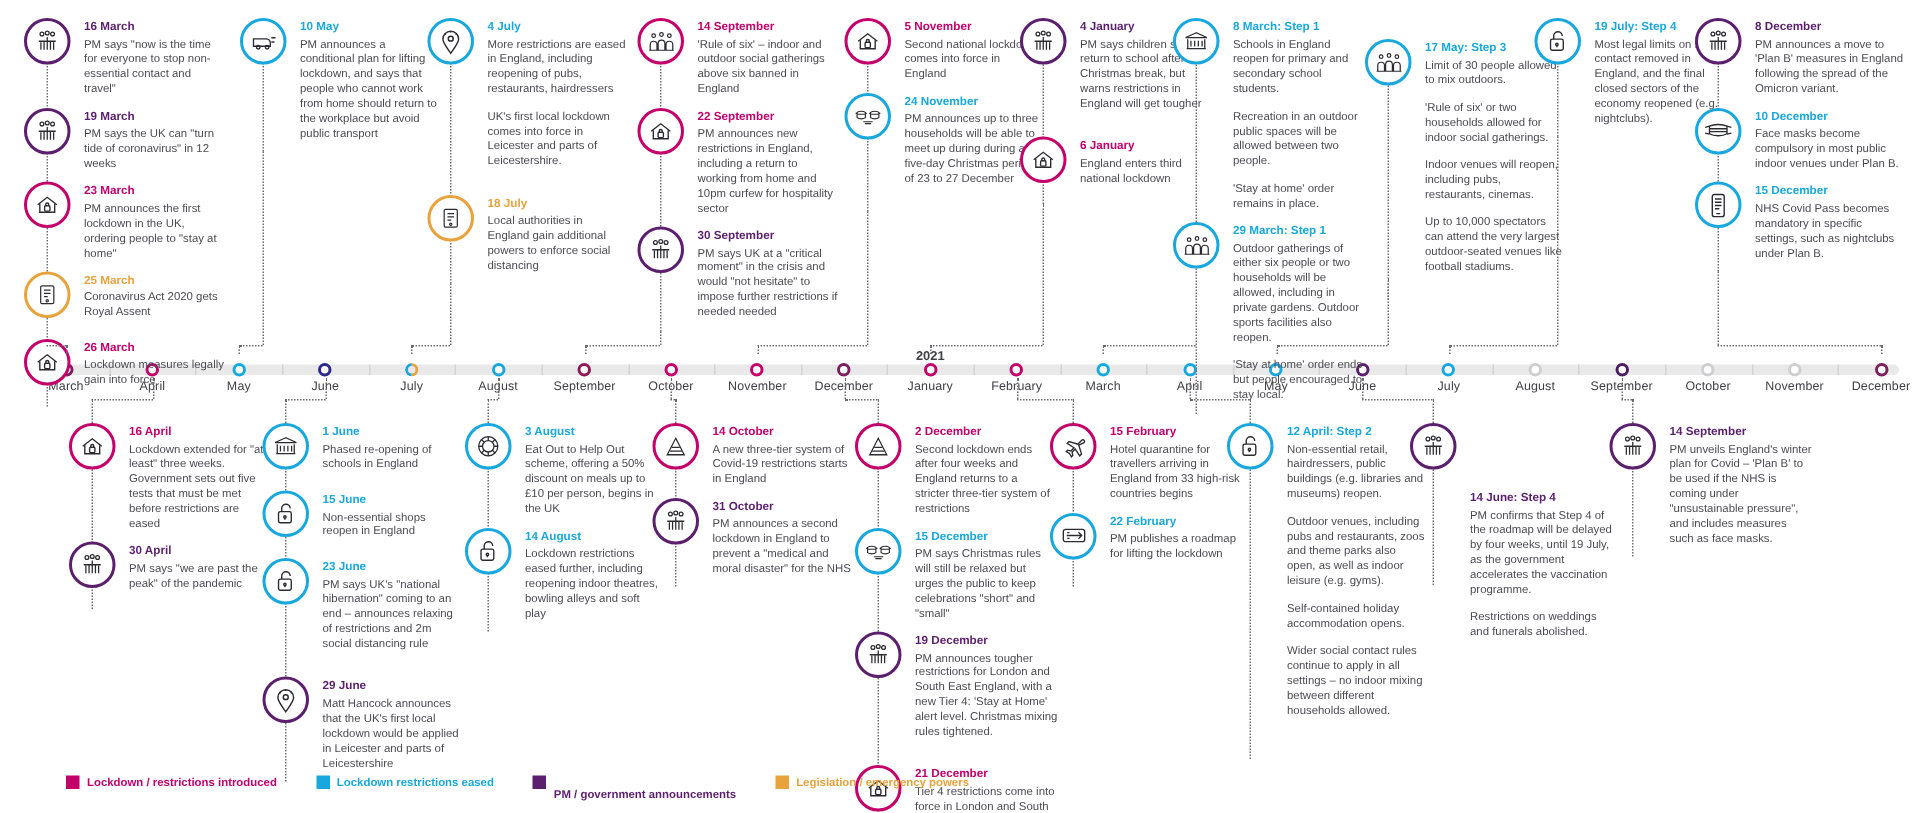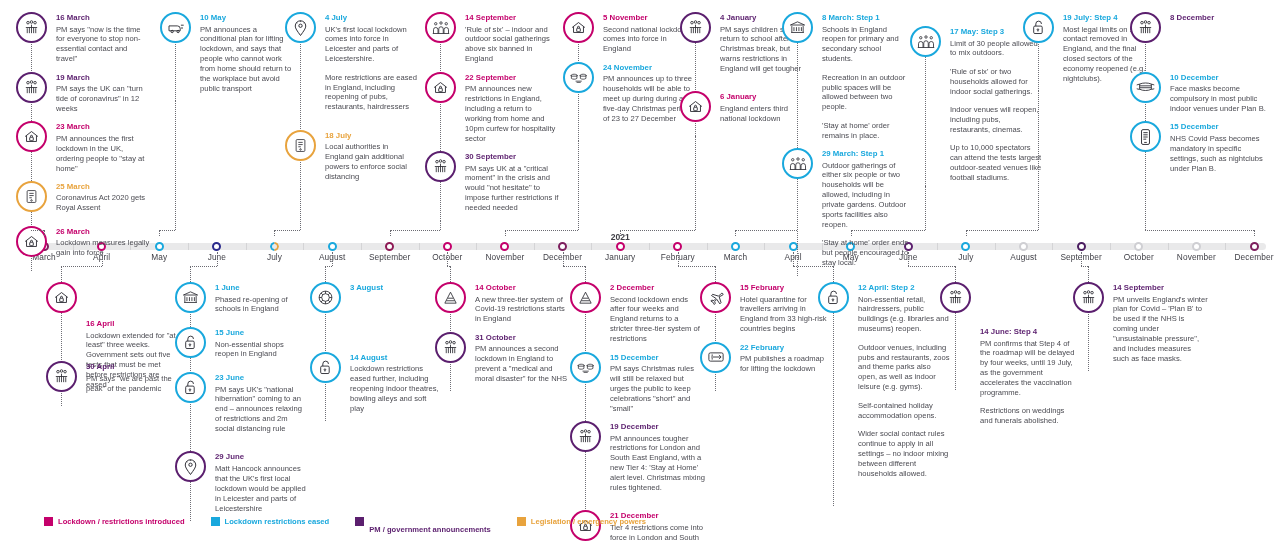--- a/index.html
+++ b/index.html
@@ -263,22 +263,22 @@
         <div class="ev-icon" style="border-color: rgb(25, 168, 221); color: rgb(43, 43, 50);">
           <svg width="15" height="18" viewBox="0 0 20 24" fill="none" stroke="currentColor" stroke-width="1.3">
             <path d="M10 22c4.5-6.2 7-9.4 7-12.6A7 7 0 0 0 3 9.4C3 12.6 5.5 15.8 10 22z"></path>
             <circle cx="10" cy="9" r="2.2"></circle>
             <path d="M10 2.2v1.4M4.6 4.6l1 1M15.4 4.6l-1 1"></path>
           </svg>
         </div>
         <div class="ev-body" style="width: 92px;">
           <div class="ev-date" style="color: rgb(25, 168, 221);">4 July</div>
           <div class="ev-text">
+            <p>More restrictions are eased in England, including reopening of pubs, restaurants, hairdressers</p>
             <p>UK's first local lockdown comes into force in Leicester and parts of Leicestershire.</p>
-            <p>More restrictions are eased in England, including reopening of pubs, restaurants, hairdressers</p>
           </div>
         </div>
       </div>
       <div class="event" style="top: 117.614px;">
         <div class="ev-icon" style="border-color: rgb(232, 163, 61); color: rgb(43, 43, 50);">
           <svg width="15" height="17" viewBox="0 0 24 24" fill="none" stroke="currentColor" stroke-width="1.3">
             <rect x="5" y="2.5" width="14" height="19" rx="1.6"></rect>
             <path d="M8.5 7h7M8.5 10.5h7M8.5 14h4"></path>
             <circle cx="12" cy="18.3" r="1.2"></circle>
           </svg>
@@ -488,21 +488,21 @@
             <path d="M2 18v-5a3 3 0 0 1 6 0v5M9 18v-6a3 3 0 0 1 6 0v6M16 18v-5a3 3 0 0 1 6 0v5"></path>
             <path d="M1 18h22"></path>
           </svg>
         </div>
         <div class="ev-body" style="width: 92px;">
           <div class="ev-date" style="color: rgb(25, 168, 221);">17 May: Step 3</div>
           <div class="ev-text">
             <p>Limit of 30 people allowed to mix outdoors.</p>
             <p>'Rule of six' or two households allowed for indoor social gatherings.</p>
             <p>Indoor venues will reopen, including pubs, restaurants, cinemas.</p>
-            <p>Up to 10,000 spectators can attend the tests largest outdoor-seated venues like football stadiums.</p>
+            <p>Up to 10,000 spectators can attend the very largest outdoor-seated venues like football stadiums.</p>
           </div>
         </div>
       </div>
     </div>
     <div class="conn">
       <div class="v" style="left: 925px; top: 186.242px; height: 43.758px;"></div>
       <div class="h" style="left: 850.667px; top: 230px; width: 74.3333px;"></div>
       <div class="v" style="left: 850.667px; top: 230px; height: 6px;"></div>
     </div>
     <div class="col" style="left: 1023px; top: 12px; width: 220px; height: 79.4px;">
@@ -535,20 +535,23 @@
         <div class="ev-icon" style="border-color: rgb(91, 31, 110); color: rgb(43, 43, 50);">
           <svg width="17" height="17" viewBox="0 0 24 24" fill="none" stroke="currentColor" stroke-width="1.2">
             <circle cx="7" cy="5.2" r="1.8"></circle>
             <circle cx="12" cy="4.2" r="1.8"></circle>
             <circle cx="17" cy="5.2" r="1.8"></circle>
             <path d="M12 8v12M6 20v-7M18 20v-7M4 12h16M9 12v8M15 12v8"></path>
           </svg>
         </div>
         <div class="ev-body" style="width: 100px;">
           <div class="ev-date" style="color: rgb(91, 31, 110);">8 December</div>
+          <div class="ev-text">
+            <p>PM announces a move to 'Plan B' measures in England following the spread of the Omicron variant.</p>
+          </div>
         </div>
       </div>
       <div class="event" style="top: 59.6px;">
         <div class="ev-icon" style="border-color: rgb(25, 168, 221); color: rgb(43, 43, 50);">
           <svg width="19" height="14" viewBox="0 0 26 18" fill="none" stroke="currentColor" stroke-width="1.2">
             <path d="M5 5c4-2 12-2 16 0v7c-4 2.4-12 2.4-16 0z"></path>
             <path d="M5 7.4h16M5 10h16"></path>
             <path d="M1 6.2L5 5M1 11.4L5 12.4M25 6.2L21 5M25 11.4L21 12.4"></path>
           </svg>
         </div>
@@ -585,21 +588,21 @@
       <div class="event" style="top: 0px;">
         <div class="ev-icon" style="border-color: rgb(196, 0, 107); color: rgb(43, 43, 50);">
           <svg width="17" height="17" viewBox="0 0 24 24" fill="none" stroke="currentColor" stroke-width="1.3">
             <path d="M3 12L12 5l9 7"></path>
             <path d="M5 11v8h14v-8"></path>
             <rect x="9.5" y="13" width="5" height="5" rx="1"></rect>
             <path d="M10.6 13v-1.3a1.4 1.4 0 0 1 2.8 0V13"></path>
           </svg>
         </div>
         <div class="ev-body" style="width: 92px;">
-          <div class="ev-date" style="color: rgb(196, 0, 107); margin-top: 36px;">16 April</div>
+          <div class="ev-date" style="color: rgb(196, 0, 107);">16 April</div>
           <div class="ev-text">
             <p>Lockdown extended for "at least" three weeks. Government sets out five tests that must be met before restrictions are eased</p>
           </div>
         </div>
       </div>
       <div class="event" style="top: 79.4px;">
         <div class="ev-icon" style="border-color: rgb(91, 31, 110); color: rgb(43, 43, 50);">
           <svg width="17" height="17" viewBox="0 0 24 24" fill="none" stroke="currentColor" stroke-width="1.2">
             <circle cx="7" cy="5.2" r="1.8"></circle>
             <circle cx="12" cy="4.2" r="1.8"></circle>
@@ -695,20 +698,23 @@
       <div class="event" style="top: 0px;">
         <div class="ev-icon" style="border-color: rgb(25, 168, 221); color: rgb(43, 43, 50);">
           <svg width="17" height="17" viewBox="0 0 24 24" fill="none" stroke="currentColor" stroke-width="1.2">
             <circle cx="12" cy="12" r="9"></circle>
             <circle cx="12" cy="12" r="5.4"></circle>
             <path d="M12 3v3.6M12 17.4V21M3 12h3.6M17.4 12H21M5.6 5.6l2.6 2.6M15.8 15.8l2.6 2.6M18.4 5.6l-2.6 2.6M8.2 15.8l-2.6 2.6"></path>
           </svg>
         </div>
         <div class="ev-body" style="width: 92px;">
           <div class="ev-date" style="color: rgb(25, 168, 221);">3 August</div>
+          <div class="ev-text">
+            <p>Eat Out to Help Out scheme, offering a 50% discount on meals up to £10 per person, begins in the UK</p>
+          </div>
         </div>
       </div>
       <div class="event" style="top: 69.5px;">
         <div class="ev-icon" style="border-color: rgb(25, 168, 221); color: rgb(43, 43, 50);">
           <svg width="16" height="17" viewBox="0 0 22 24" fill="none" stroke="currentColor" stroke-width="1.3">
             <rect x="3.5" y="10" width="12" height="10.5" rx="1.7"></rect>
             <path d="M6.5 10V7a4 4 0 0 1 8 0"></path>
             <circle cx="9.5" cy="15" r="1.1"></circle>
             <path d="M9.5 16.1v1.6"></path>
           </svg>

